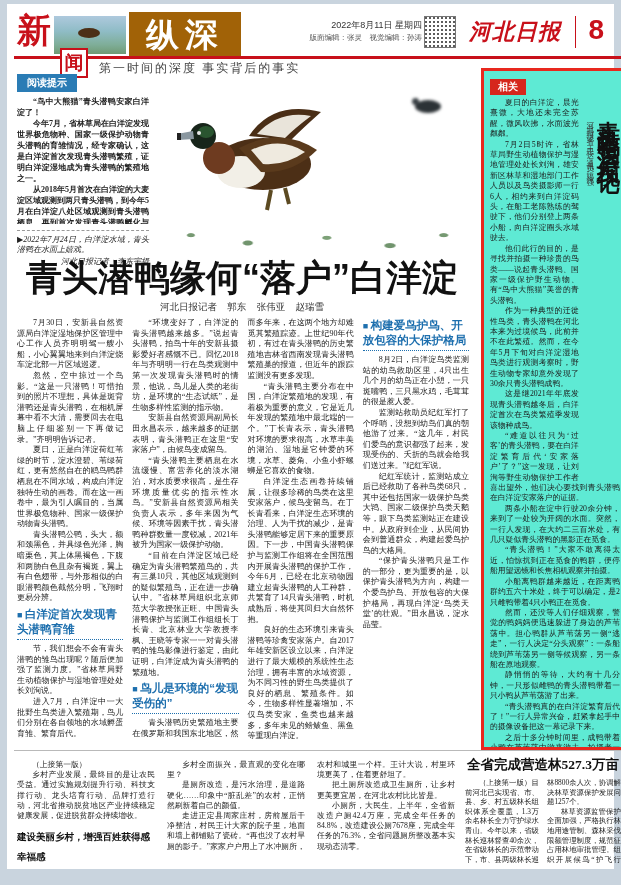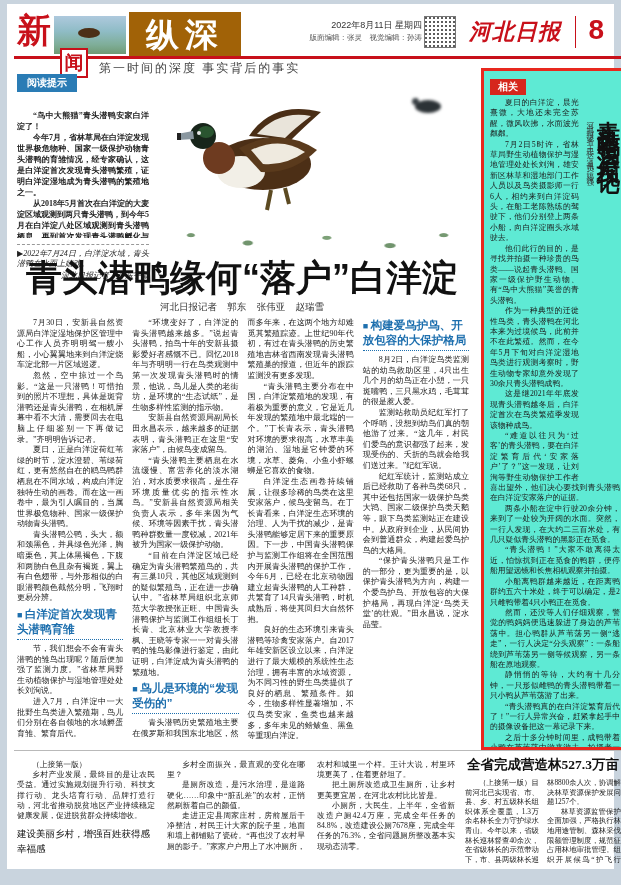--- a/index.html
+++ b/index.html
@@ -29,21 +29,21 @@
       font-family:"Liberation Sans",sans-serif;}
   .mast-rule{position:absolute;left:7px;top:52px;width:607px;height:0;border-top:3px solid #c8101a;}
   .mast-wen{position:absolute;left:53px;top:44px;width:24px;height:26px;border:2px solid #c8101a;
       color:#c8101a;font-size:19px;font-weight:bold;text-align:center;line-height:26px;background:#fff;}
   .tagline{position:absolute;left:92px;top:56px;font-size:12px;color:#444;letter-spacing:2px;
       font-family:"Liberation Sans",sans-serif;}
   
   .tips{position:absolute;left:10px;top:68px;width:132px;}
   .tips-label{display:inline-block;background:#2a7cb5;color:#fff;font-size:10px;font-weight:bold;
       padding:2px 10px;font-family:"Liberation Sans",sans-serif;}
-  .tips-body{margin-top:18px;height:128px;overflow:hidden;}
+  .tips-body{margin-top:4px;height:128px;overflow:hidden;}
   .tips-body p{margin:0;font-size:8px;line-height:11px;text-align:justify;text-indent:16px;
       font-weight:600;color:#222;}
   .tips-div{border-top:1px dashed #999;margin:6px 0 4px;}
   .photo-cap{font-size:8px;line-height:10px;font-style:italic;color:#222;text-align:justify;}
   .photo-credit{font-size:8px;font-style:italic;color:#222;text-align:right;margin-top:1px;}
   
   .photo{position:absolute;left:146px;top:74px;width:316px;height:178px;overflow:hidden;
       background:linear-gradient(180deg,#b9cfdf 0%,#9cc3d2 20%,#86b7bd 38%,#7fb0a6 58%,#83a httpclient 0,#83a989 76%,#6f9a74 100%);}
   .photo .band{position:absolute;left:0;width:100%;height:14px;background:rgba(255,255,255,.12);filter:blur(3px);}
   .coot{position:absolute;right:28px;top:22px;width:26px;height:13px;border-radius:50%;background:#2c3236;filter:blur(1.5px);}
@@ -72,21 +72,21 @@
       padding:1px 8px;margin-bottom:3px;font-family:"Liberation Sans",sans-serif;}
   .v-block{float:right;writing-mode:vertical-rl;height:372px;margin-left:5px;margin-top:4px;}
   .v-title{font-size:23px;font-weight:900;color:#111;letter-spacing:5px;line-height:1.05;}
   .v-byline{font-size:7.5px;color:#333;letter-spacing:3px;margin-top:14px;line-height:1.6;}
   .sidebar .sb-text p{margin:0;font-size:7.8px;line-height:10.4px;text-align:justify;text-indent:15px;color:#1a1a1a;}
   
   .bottom-rule{position:absolute;left:7px;top:746px;width:607px;border-top:1px solid #b9b9b9;}
   .bl{position:absolute;left:10px;top:756px;width:438px;height:108px;column-count:3;column-gap:12px;
       column-fill:auto;overflow:hidden;}
   .bl p{margin:0;font-size:7.8px;line-height:10.2px;text-align:justify;text-indent:15px;color:#1a1a1a;}
-  .bl h3{margin:6px 0;font-size:9.5px;line-height:15px;color:#111;text-indent:0;font-weight:normal;}
+  .bl h3{margin:6px 0;font-size:9.5px;line-height:20px;color:#111;text-indent:0;font-weight:bold;}
   .br{position:absolute;left:458px;top:752px;width:156px;height:112px;}
   .br-head{font-size:13.5px;font-weight:bold;color:#111;text-align:center;margin:0 0 4px;}
   .br-text{height:92px;column-count:2;column-gap:8px;column-fill:auto;overflow:hidden;}
   .br-text p{margin:0;font-size:7.4px;line-height:9.6px;text-align:justify;text-indent:14px;color:#1a1a1a;}
 </style>
 </head>
 <body>
 
 <div class="page">
   <div class="sheet">

